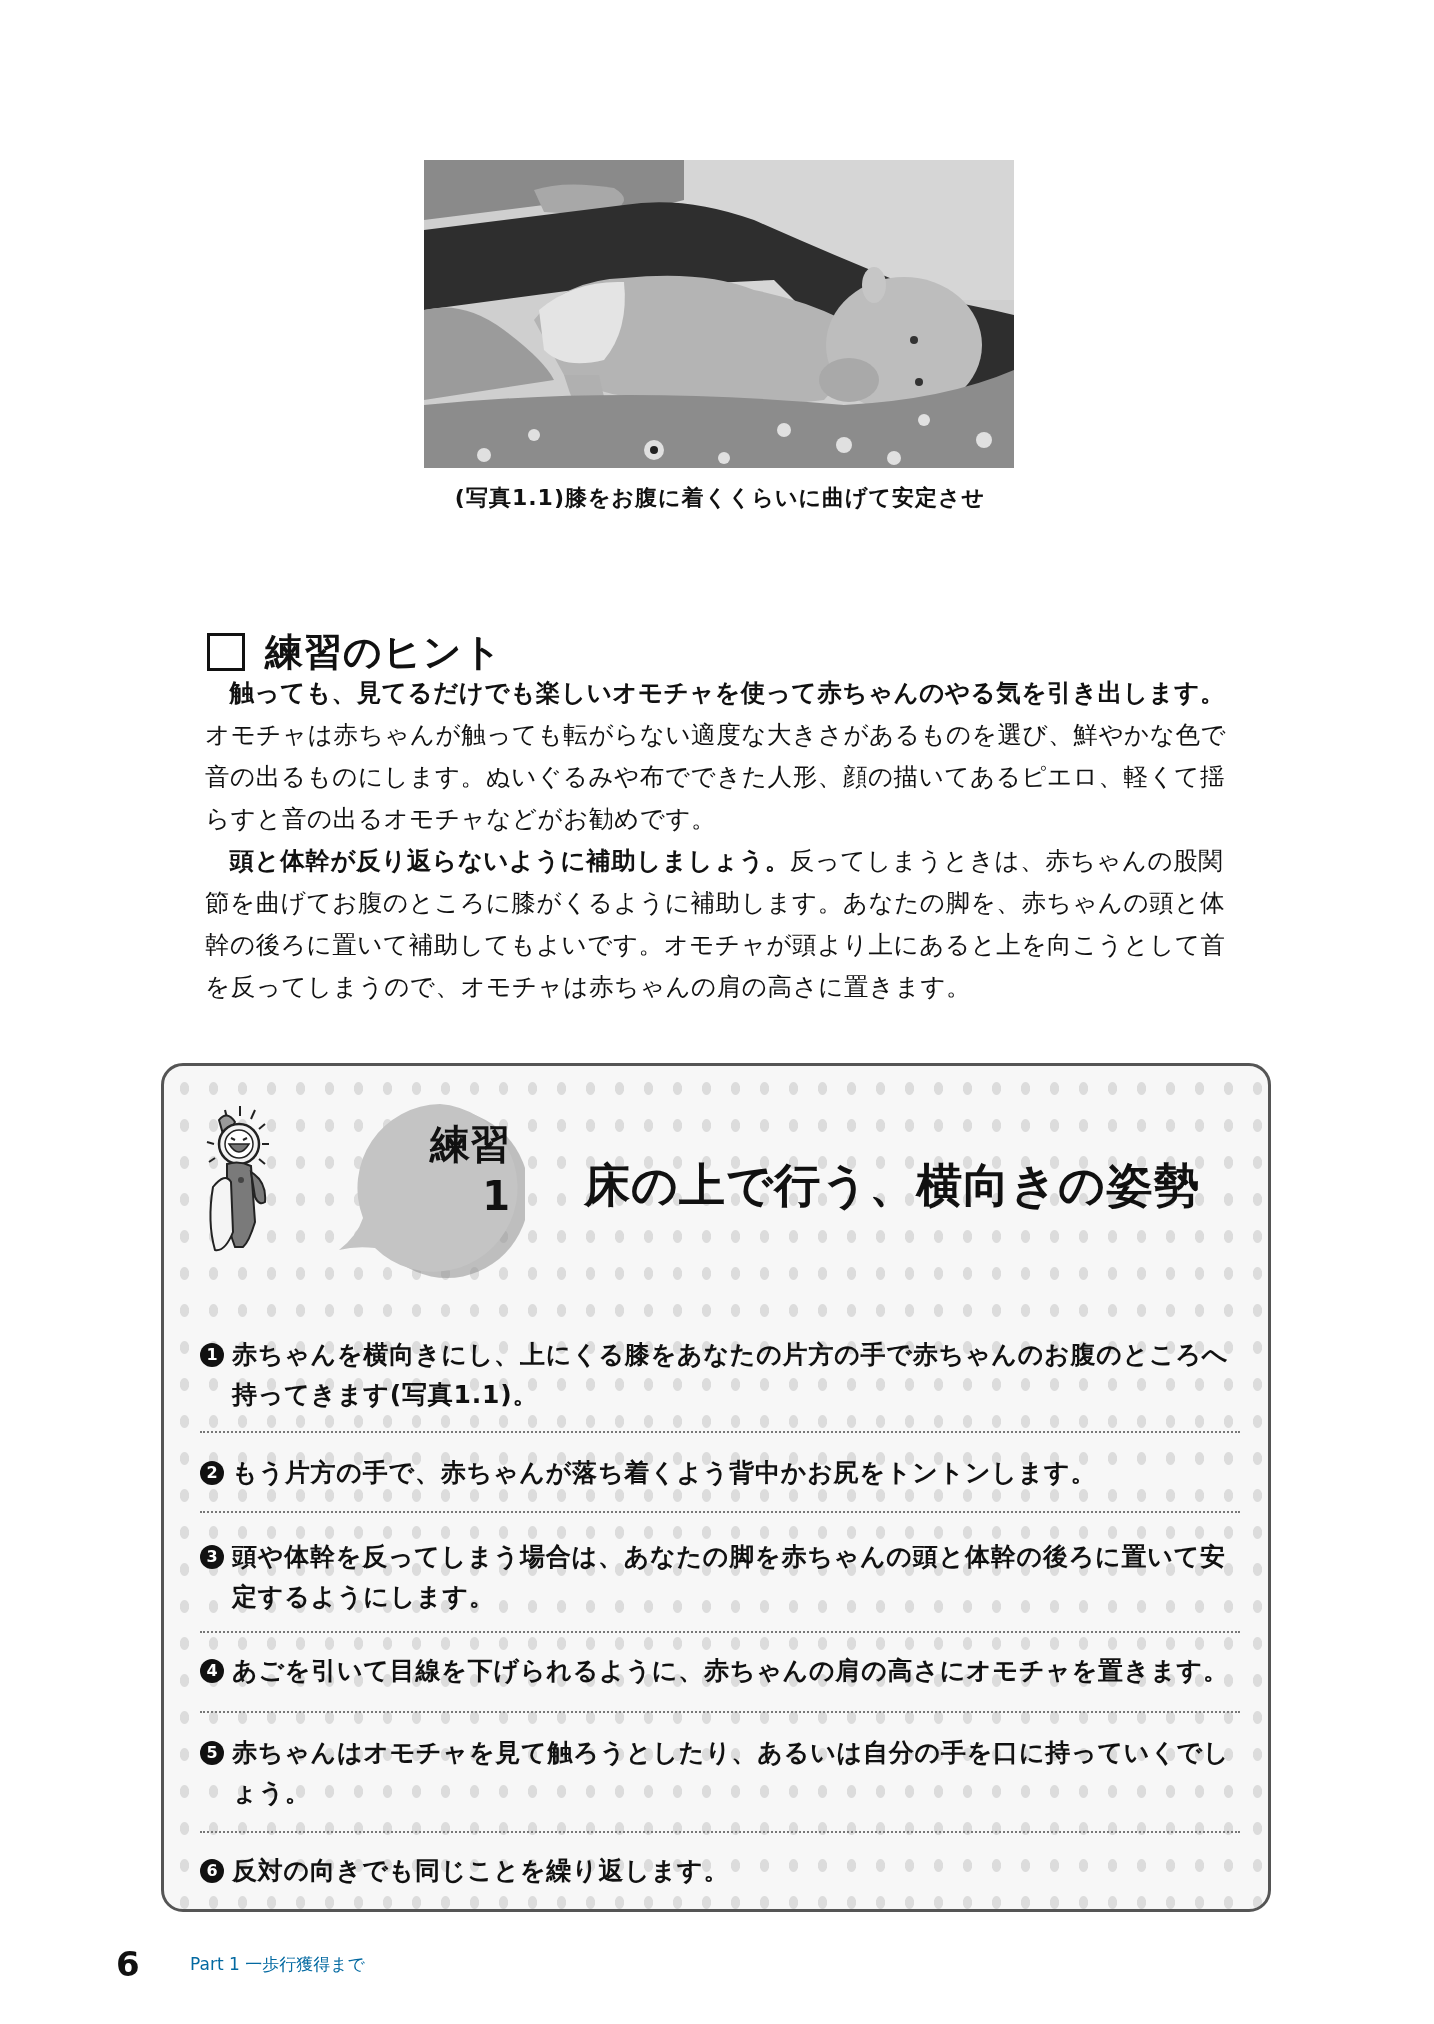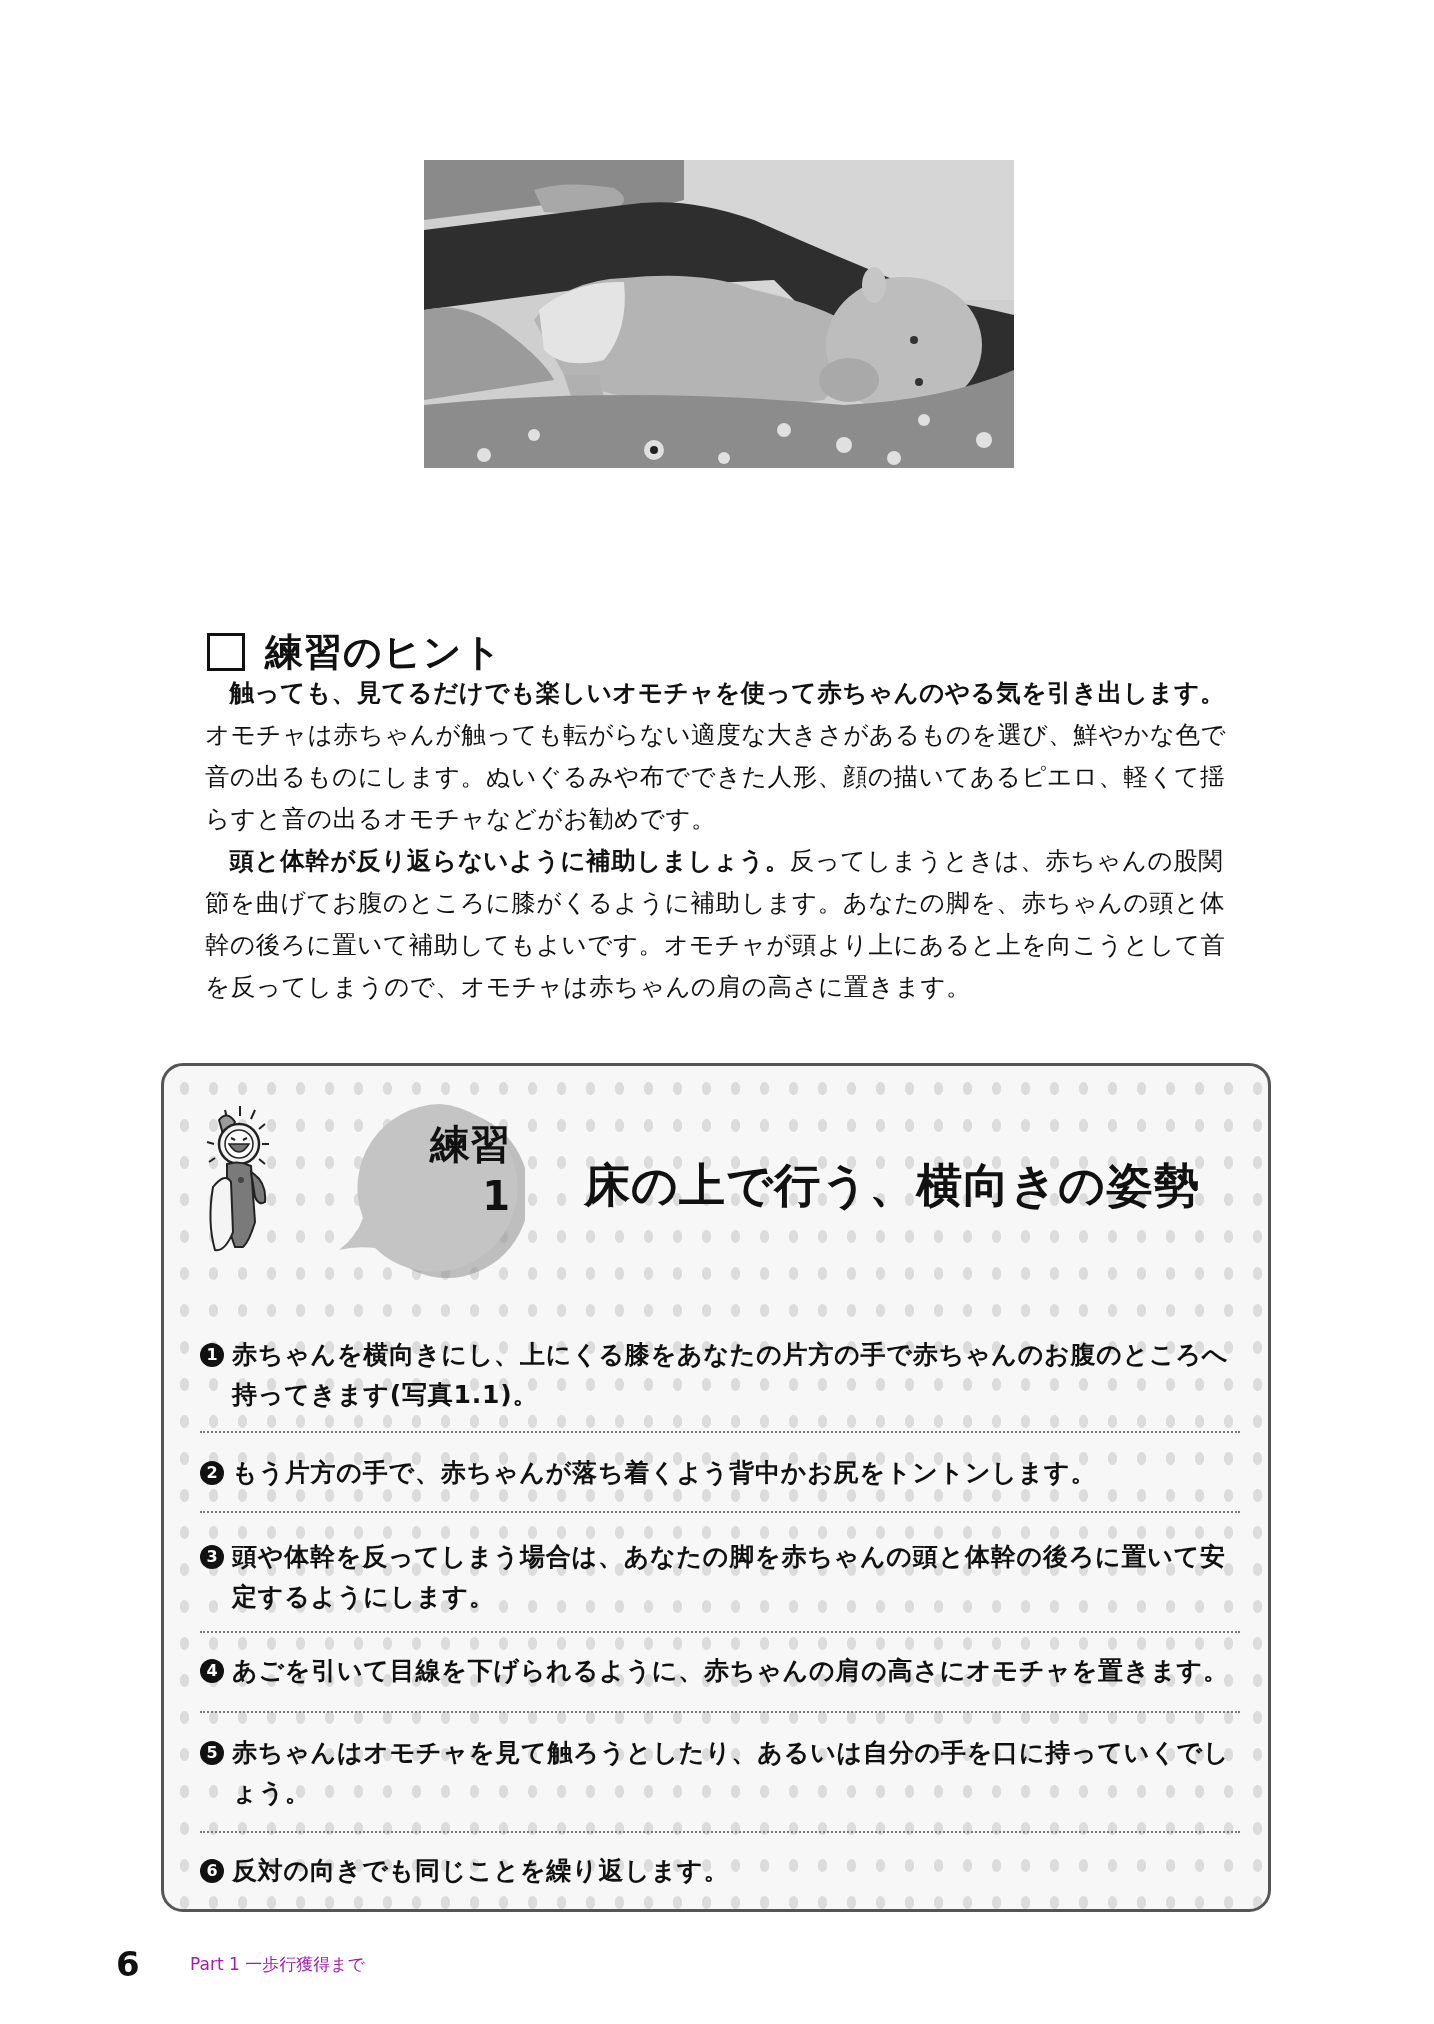--- a/index.html
+++ b/index.html
@@ -31,21 +31,21 @@
   .ex-title { left: 562px; top: 1158px; font-size: 46px; font-weight: bold; letter-spacing: 1px; line-height: 54px; white-space: nowrap; margin-left: 22px; }
 
   .steps { left: 200px; top: 1335px; width: 1040px; }
   .step { position: relative; font-size: 25px; font-weight: bold; line-height: 40px; letter-spacing: 0.8px; padding-left: 32px; }
   .step .num { position: absolute; left: 0; top: 8px; width: 24px; height: 24px; border-radius: 50%; background: #111; color: #fff;
                font-size: 16px; line-height: 24px; text-align: center; font-weight: bold; letter-spacing: 0; }
   .sep { height: 0; border-top: 2px dotted #777; margin: 0 0 0 0; }
 
   
   .page-num { left: 116px; top: 1944px; font-size: 34px; font-weight: bold; }
-  .footer-text { left: 190px; top: 1953px; font-size: 17px; color: #a21caf; }
+  .footer-text { left: 190px; top: 1953px; font-size: 17px; color: #0369a1; }
 </style>
 </head>
 <body>
 
 <div class="abs photo">
   <svg viewBox="0 0 590 308" preserveAspectRatio="none">
     <rect x="0" y="0" width="590" height="308" fill="#cfcfcf"></rect>
 
     <rect x="250" y="0" width="340" height="140" fill="#d6d6d6"></rect>
 
@@ -78,20 +78,21 @@
         <circle cx="560" cy="280" r="8"></circle>
         <circle cx="110" cy="275" r="6"></circle>
       <circle cx="60" cy="295" r="7"></circle>
         <circle cx="300" cy="298" r="6"></circle>
         <circle cx="470" cy="298" r="7"></circle>
     </g>
     <circle cx="230" cy="290" r="4" fill="#222"></circle>
   </svg>
 </div>
 <div class="abs caption">
+  <div>(写真1.1)膝をお腹に着くくらいに曲げて安定させ</div>
 </div>
 
 <div class="abs hint-heading">
   <span class="hint-square"></span>
   <span class="hint-title">練習のヒント</span>
 </div>
 
 <div class="abs hint-body">
   <p><b>触っても、見てるだけでも楽しいオモチャを使って赤ちゃんのやる気を引き出します。</b><span>オモチャは赤ちゃんが触っても転がらない適度な大きさがあるものを選び、鮮やかな色で音の出るものにします。ぬいぐるみや布でできた人形、顔の描いてあるピエロ、軽くて揺らすと音の出るオモチャなどがお勧めです。</span></p>
   <p><b>頭と体幹が反り返らないように補助しましょう。</b><span>反ってしまうときは、赤ちゃんの股関節を曲げてお腹のところに膝がくるように補助します。あなたの脚を、赤ちゃんの頭と体幹の後ろに置いて補助してもよいです。オモチャが頭より上にあると上を向こうとして首を反ってしまうので、オモチャは赤ちゃんの肩の高さに置きます。</span></p>

